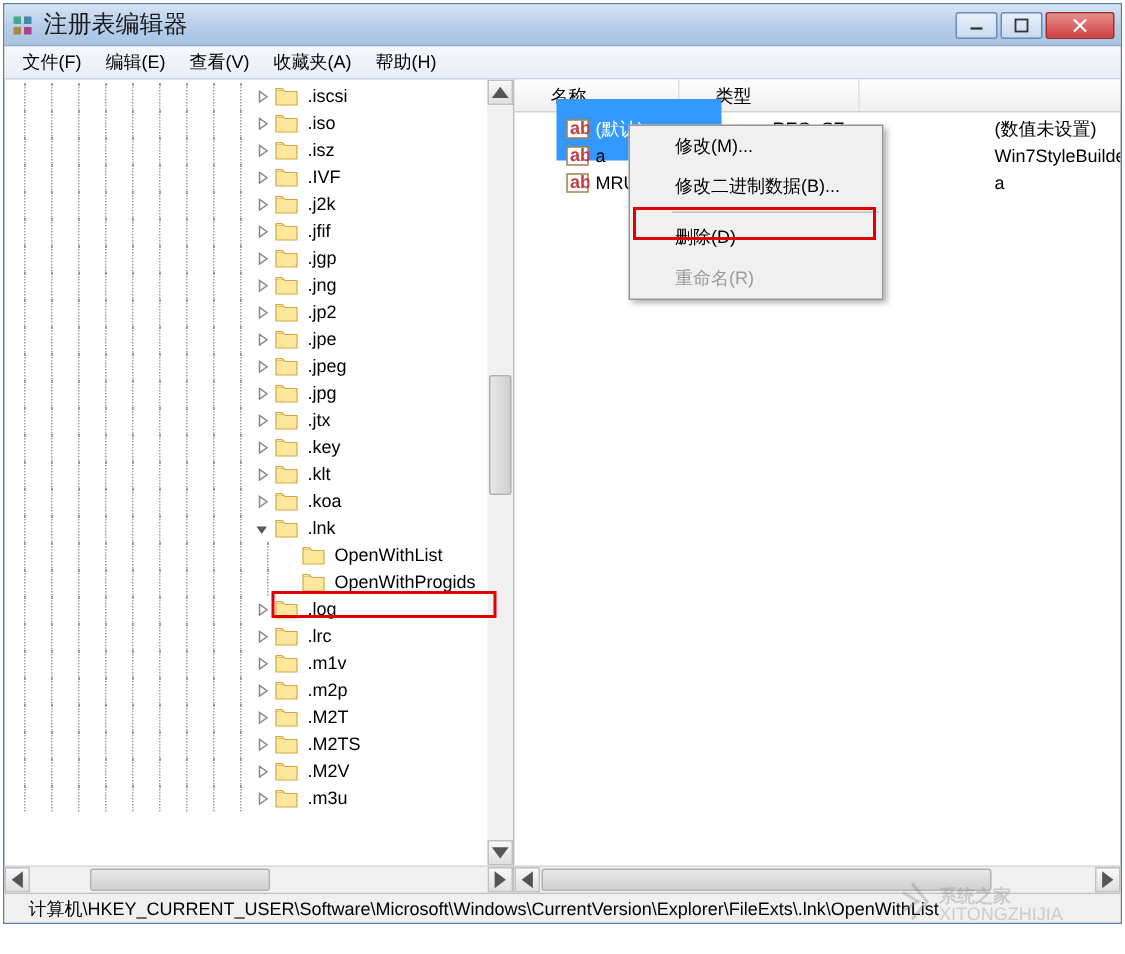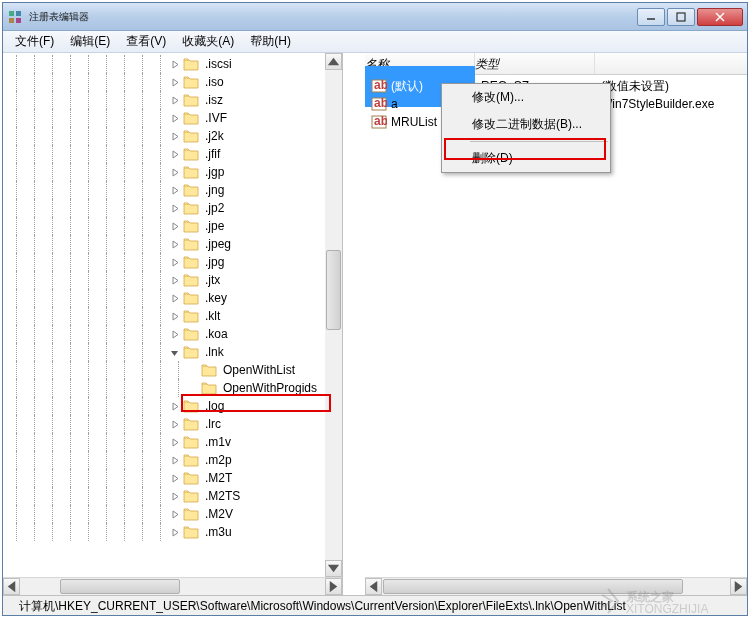--- a/index.html
+++ b/index.html
@@ -2,52 +2,52 @@
 <html><head>
   <meta charset="utf-8">
   <style>
     * { margin: 0; padding: 0; box-sizing: border-box; font-family: "Microsoft YaHei", Tahoma, sans-serif; font-size: 12px; }
     body { background: #fff; width: 750px; height: 636px; overflow: hidden; position: relative; }
     
     .window { width: 746px; height: 614px; border: 1px solid #5a7ea5; position: relative; background: #fff; margin: 2px; }
     
     .titlebar { height: 28px; background: linear-gradient(to bottom, #d6e4f5 0%, #b8cfea 50%, #a9c3e2 100%); display: flex; align-items: center; padding: 0 4px; border-bottom: 1px solid #8aa8c8; }
     .titlebar-icon { width: 16px; height: 16px; margin-right: 6px; }
-    .titlebar-text { flex: 1; color: #1a1a1a; font-size: 10px; }
+    .titlebar-text { flex: 1; color: #1a1a1a; font-size: 16px; }
     .win-controls { display: flex; gap: 2px; }
     .win-btn { width: 28px; height: 18px; border: 1px solid #6b8db5; border-radius: 2px; display: flex; align-items: center; justify-content: center; cursor: pointer; background: linear-gradient(to bottom, #e8f0fa, #c8daf0); }
     .win-btn.close { width: 46px; background: linear-gradient(to bottom, #e89090, #d04040); border-color: #a03030; }
     .win-btn svg { width: 10px; height: 10px; }
     
     .menubar { height: 22px; background: linear-gradient(to bottom, #f5f8fc, #e8eef7); display: flex; align-items: center; padding: 0 4px; border-bottom: 1px solid #c8d4e4; }
     .menu-item { padding: 0 8px; cursor: pointer; }
     
-    .content { display: flex; height: 542px; gap: 22px; }
+    .content { display: flex; height: 542px; }
     
     .tree-pane { width: 340px; border-right: 1px solid #c0c0c0; overflow: hidden; position: relative; }
     .tree-scroll { overflow: auto; height: 524px; }
     .tree-inner { padding: 2px 0; padding-left: 4px; }
     .tree-row { display: flex; align-items: center; height: 18px; white-space: nowrap; }
     .tree-indent { width: 18px; display: inline-block; position: relative; height: 18px; }
     .tree-line { border-left: 1px dotted #a0a0a0; position: absolute; left: 9px; top: 0; bottom: 0; }
     .expander { width: 11px; height: 11px; display: inline-flex; align-items: center; justify-content: center; margin-right: 3px; cursor: pointer; }
     .expander svg { width: 9px; height: 9px; }
     .folder-icon { width: 16px; height: 14px; margin-right: 4px; display: inline-block; }
     .tree-label { cursor: default; padding: 1px 2px; }
     .red-box-tree { border: 2px solid #e00000; position: absolute; }
     
     .list-pane { flex: 1; overflow: hidden; position: relative; }
     .list-header { height: 22px; display: flex; background: linear-gradient(to bottom, #fdfdfd, #f0f0f0); border-bottom: 1px solid #d0d0d0; }
-    .list-col { padding: 3px 0; border-right: 1px solid #e0e0e0; cursor: pointer; font-style: italic; }
+    .list-col { padding: 3px 24px; border-right: 1px solid #e0e0e0; cursor: pointer; }
     .list-col.name { width: 110px; }
     .list-col.type { width: 120px; }
     .list-col.data { flex: 1; }
     .list-body { padding: 2px 0; }
     .list-row { display: flex; height: 18px; align-items: center; }
-    .list-cell { padding: 12px 6px; overflow: hidden; white-space: nowrap; }
+    .list-cell { padding: 12px 6px; overflow: hidden; white-space: nowrap; margin-left: 28px; }
     .list-cell.name { width: 110px; display: flex; align-items: center; }
     .list-cell.type { width: 120px; }
     .list-cell.data { flex: 1; }
     .value-icon { width: 16px; height: 16px; margin-right: 4px; display: inline-flex; align-items: center; justify-content: center; }
     .list-row.selected .list-cell.name { background: #3399ff; color: #fff; }
     
     .context-menu { position: absolute; background: #f0f0f0; border: 1px solid #979797; box-shadow: 2px 2px 4px rgba(0,0,0,0.3); padding: 0; z-index: 100; width: 170px; }
     .ctx-item { padding: 5px 20px 5px 30px; cursor: pointer; position: relative; }
     .ctx-item.disabled { color: #9a9a9a; cursor: default; }
     .ctx-sep { height: 1px; background: #c0c0c0; margin: 3px 2px 3px 28px; }
@@ -1244,20 +1244,21 @@
             <div class="list-cell type">REG_SZ</div>
             <div class="list-cell data">a</div>
           </div>
         </div>
 
       <div class="context-menu" style="left:76px;top:30px">
         <div class="ctx-item">修改(M)...</div>
         <div class="ctx-item">修改二进制数据(B)...</div>
         <div class="ctx-sep"></div>
         <div class="ctx-item">删除(D)</div>
+        <div class="ctx-item disabled">重命名(R)</div>
         <div class="red-box-ctx" style="left:2px;top:54px;width:162px;height:22px"></div>
       </div>
 
       <div class="hscroll" style="position:absolute;bottom:0;left:0;right:0">
         <div class="hscroll-btn">
             <svg viewBox="0 0 8 8">
               <path d="M2 4 L6 1 L6 7 Z" fill="#555"></path>
             </svg>
           </div>
         <div class="hscroll-track">

